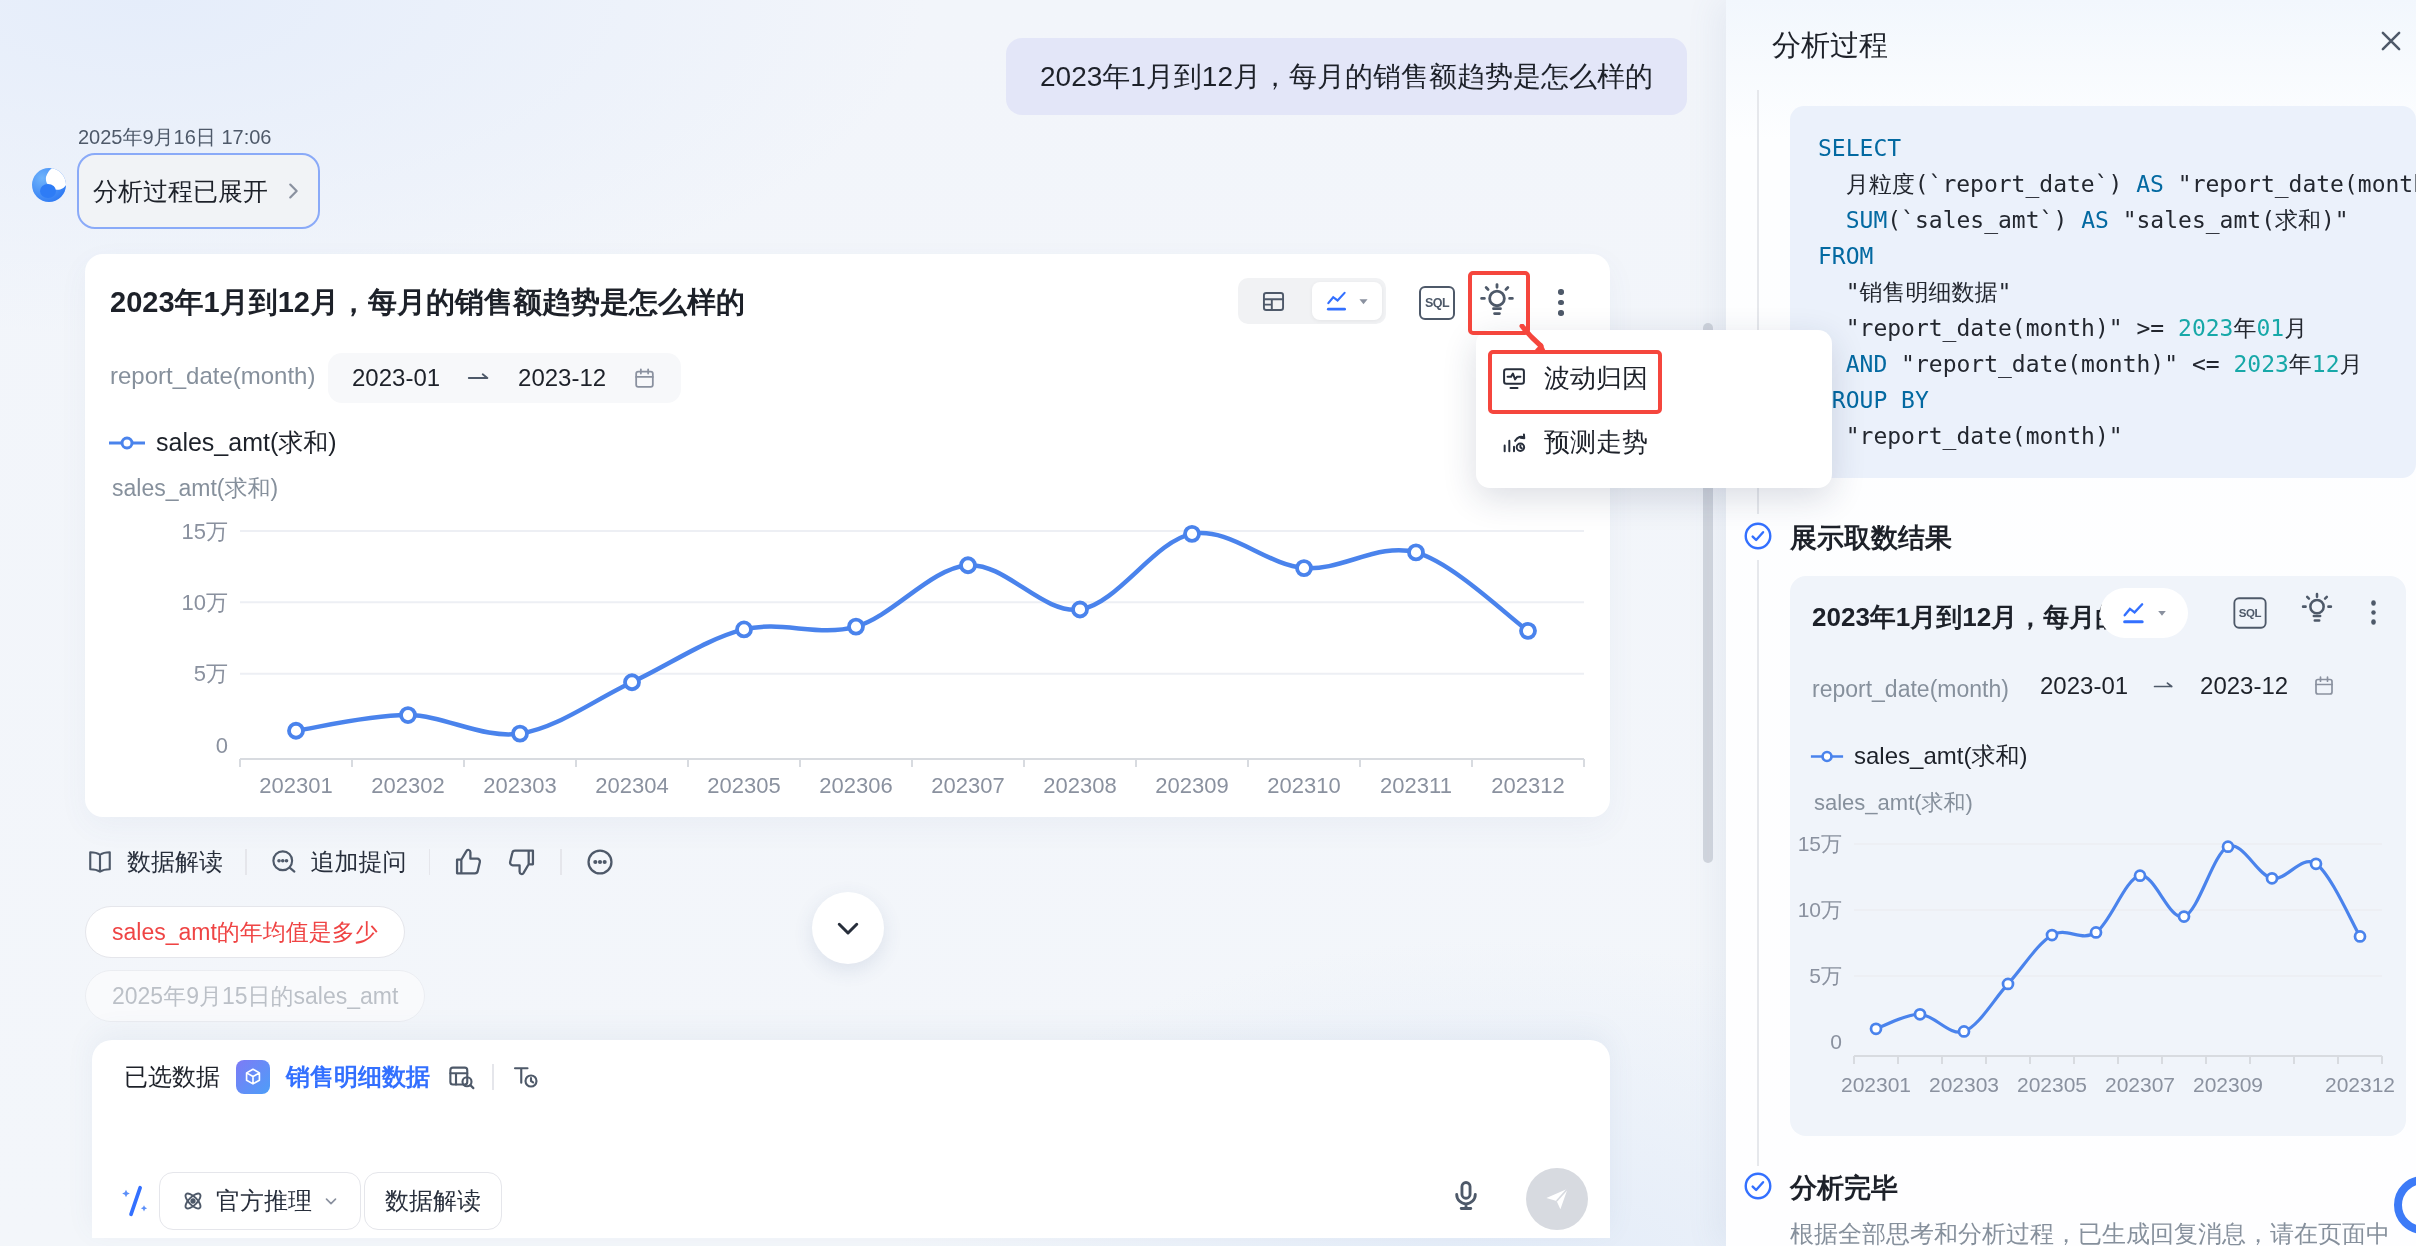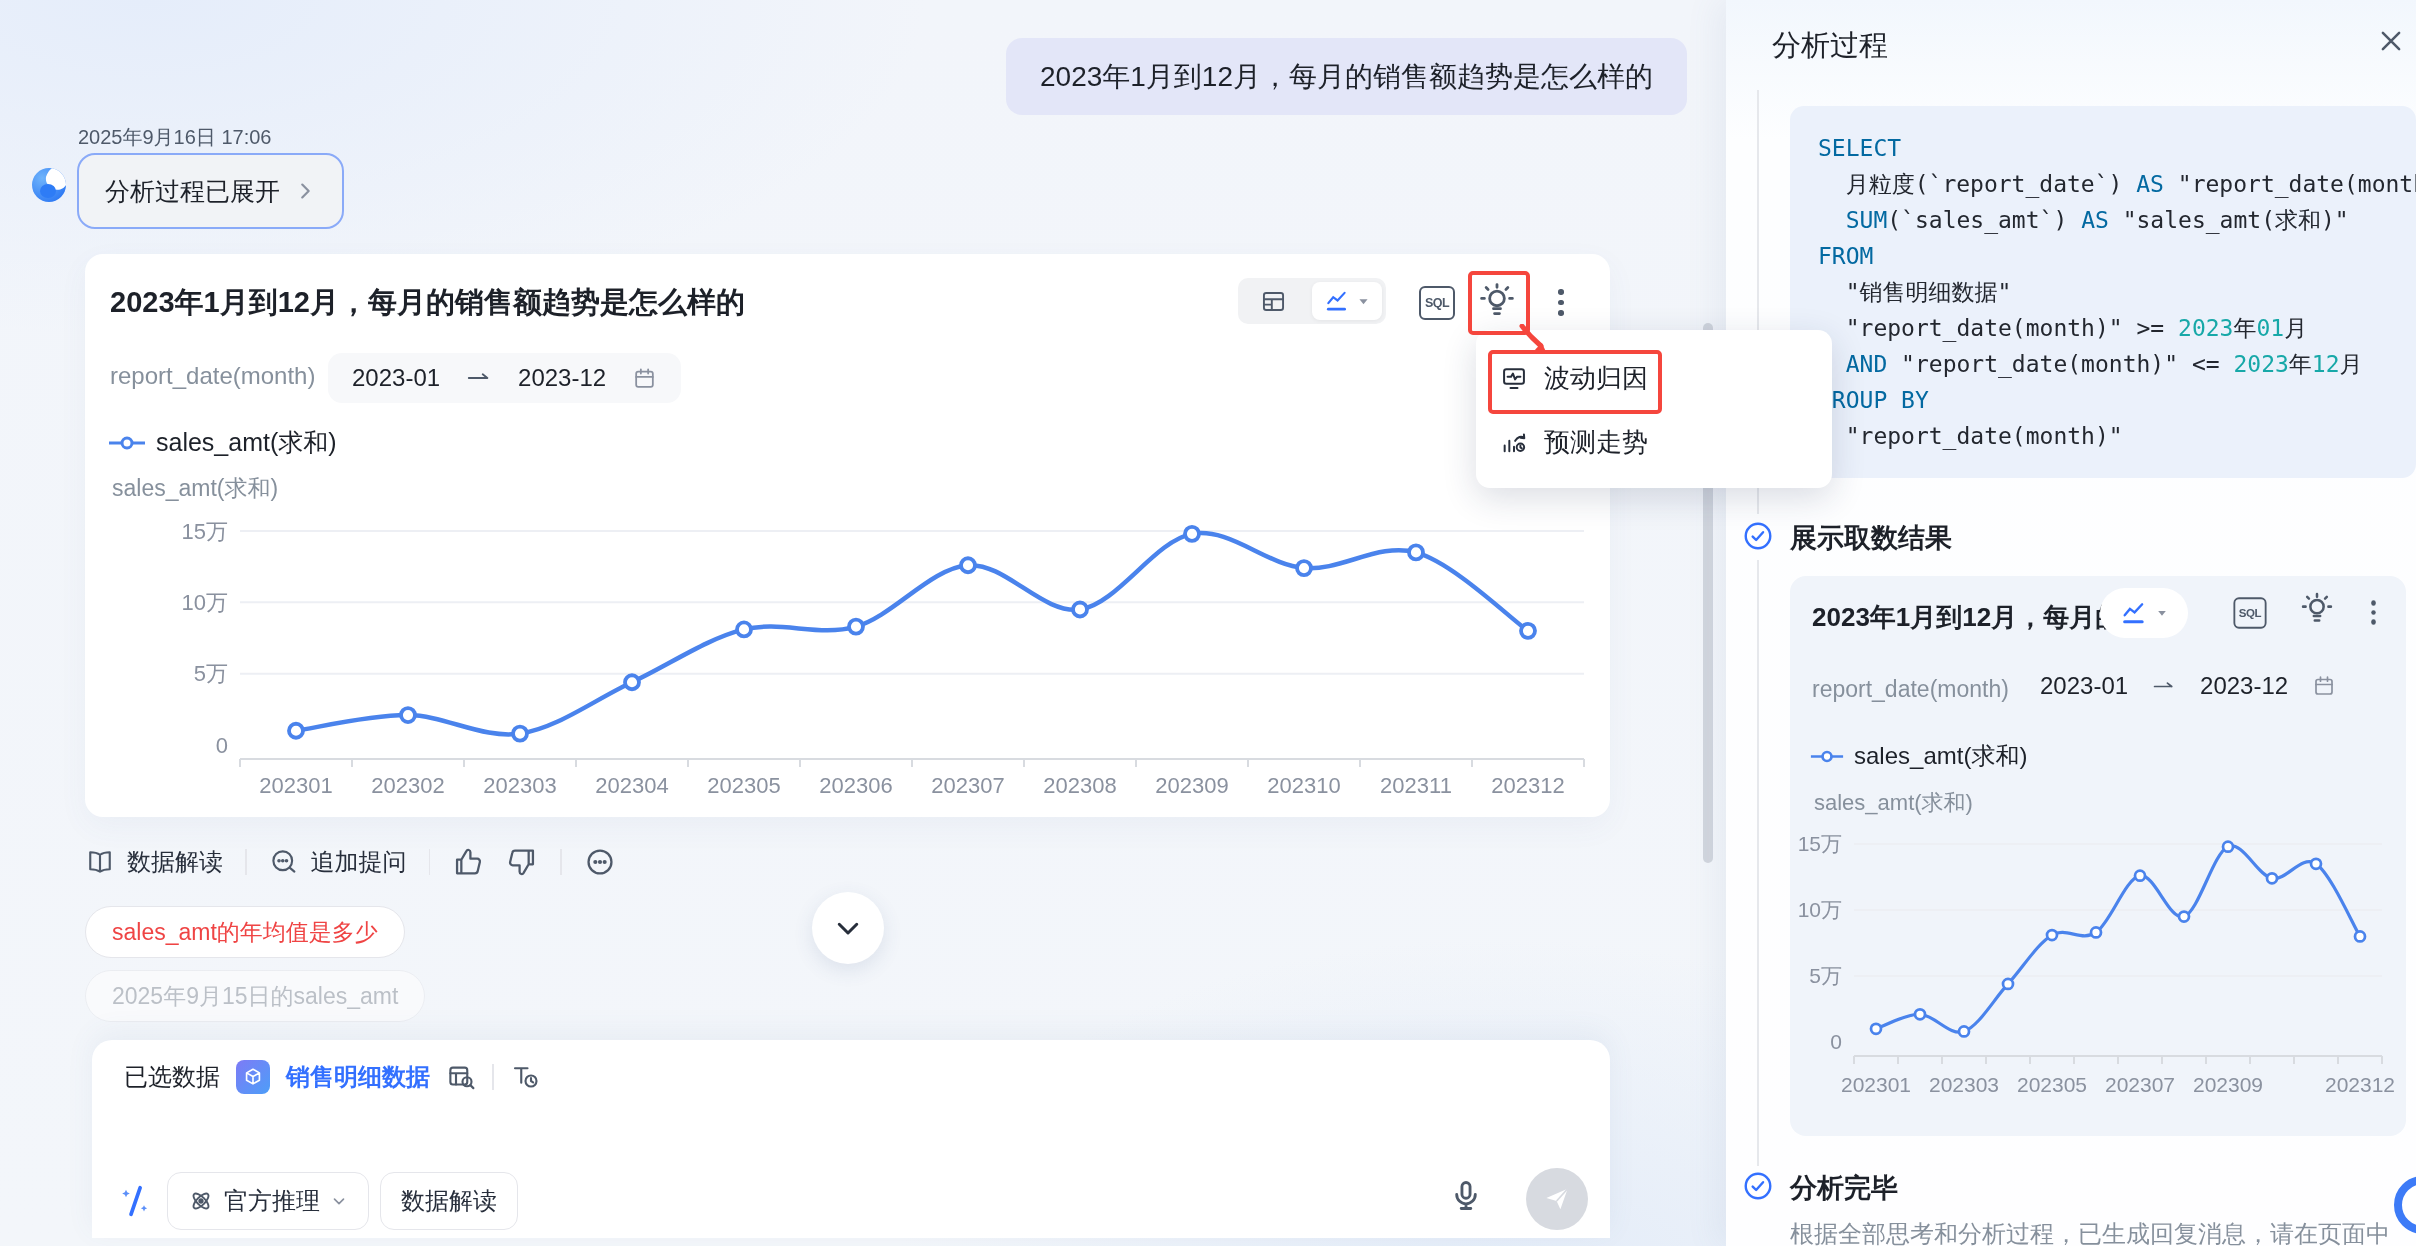--- a/index.html
+++ b/index.html
@@ -8,21 +8,21 @@
        background:
          radial-gradient(1300px 560px at 6% 0%, #E5EDFA 0%, rgba(229,237,250,0) 60%),
          radial-gradient(1100px 650px at 62% 104%, #E2EBF8 0%, rgba(226,235,248,0) 55%),
          linear-gradient(#F2F5FA,#F3F6FA);}
   .abs{position:absolute}
   .flex{display:flex;align-items:center}
   svg.ic{fill:none;stroke:#4E5969;stroke-width:1.7;stroke-linecap:round;stroke-linejoin:round}.gray{color:#86909C}
   
   .bubble{background:#E3E6F8;border-radius:16px;font-size:28px;display:flex;align-items:center;padding:0 34px;color:#1D2129}
   .timestamp{font-size:20px;color:#4E5969}
-  .toggle{background:#F1F3F6;border:2px solid #8AAAF8;border-radius:18px;height:72px;display:flex;align-items:center;gap:14px;padding:0 26px;font-size:25px;color:#1D2129;cursor:pointer}
+  .toggle{background:#F1F3F6;border:2px solid #8AAAF8;border-radius:18px;height:72px;display:flex;align-items:center;gap:14px;padding:0 14px;font-size:25px;color:#1D2129;cursor:pointer}
   .avatar{width:34px;height:34px;border-radius:50%;background:radial-gradient(circle at 30% 30%,#6FB4FB,#1E6BF2);position:relative;overflow:hidden}
   .avatar:after{content:"";position:absolute;left:15px;top:-4px;width:22px;height:26px;background:#fff;border-radius:50% 50% 50% 50%/60% 60% 40% 40%;transform:rotate(28deg)}
   .avatar:before{content:"";position:absolute;left:8px;top:16px;width:16px;height:14px;background:#2E7CF6;border-radius:50%;z-index:2}
   
   .card{background:#fff;border-radius:18px;box-shadow:0 10px 30px rgba(86,105,155,.05)}
   .card-title{font-size:29px;font-weight:700}
   .seg{background:#F1F2F4;border-radius:10px;height:46px;display:flex;align-items:center}
   .seg-btn{width:70px;height:46px;display:flex;align-items:center;justify-content:center}
   .seg-active{background:#fff;border-radius:8px;height:38px;margin:4px;box-shadow:0 1px 4px rgba(0,0,0,.06);display:flex;align-items:center;justify-content:center;gap:6px;width:70px}
   .sqlbadge{width:32px;height:30px;border:2.4px solid #4E5969;border-radius:6px;font-size:12.5px;font-weight:700;color:#4E5969;display:flex;align-items:center;justify-content:center;letter-spacing:-.5px}
@@ -245,21 +245,21 @@
         <path d="M19.5 18.5l2.4 2.4"></path>
       </svg>
     <div class="divider"></div>
     <svg class="ic" width="30" height="30" viewBox="0 0 24 24">
         <path d="M4 5h10M9 5v11.5"></path>
         <circle cx="16.8" cy="15.2" r="4.4"></circle>
         <path d="M16.8 12.9v2.3l1.7 1.1"></path>
       </svg>
   </div>
 
-  <div class="abs flex" style="left:24px;top:132px;gap:11px">
+  <div class="abs flex" style="left:24px;top:132px;gap:3px">
     <svg width="40" height="40" viewBox="0 0 24 24">
         <path d="M14.5 4L9 20" stroke="#3370FF" stroke-width="2.2" stroke-linecap="round"></path>
         <path d="M6 5.2l.7 1.6 1.6.7-1.6.7L6 9.8l-.7-1.6-1.6-.7 1.6-.7zM16.8 14.5l.6 1.3 1.3.6-1.3.6-.6 1.3-.6-1.3-1.3-.6 1.3-.6z" fill="#5B8FF9"></path>
       </svg>
     <div class="btn-pill">
       <svg class="ic" width="26" height="26" viewBox="0 0 24 24">
           <circle cx="12" cy="12" r="1.6" fill="#4E5969"></circle>
           <ellipse cx="12" cy="12" rx="9" ry="3.8" transform="rotate(45 12 12)"></ellipse>
           <ellipse cx="12" cy="12" rx="9" ry="3.8" transform="rotate(-45 12 12)"></ellipse>
         </svg>

